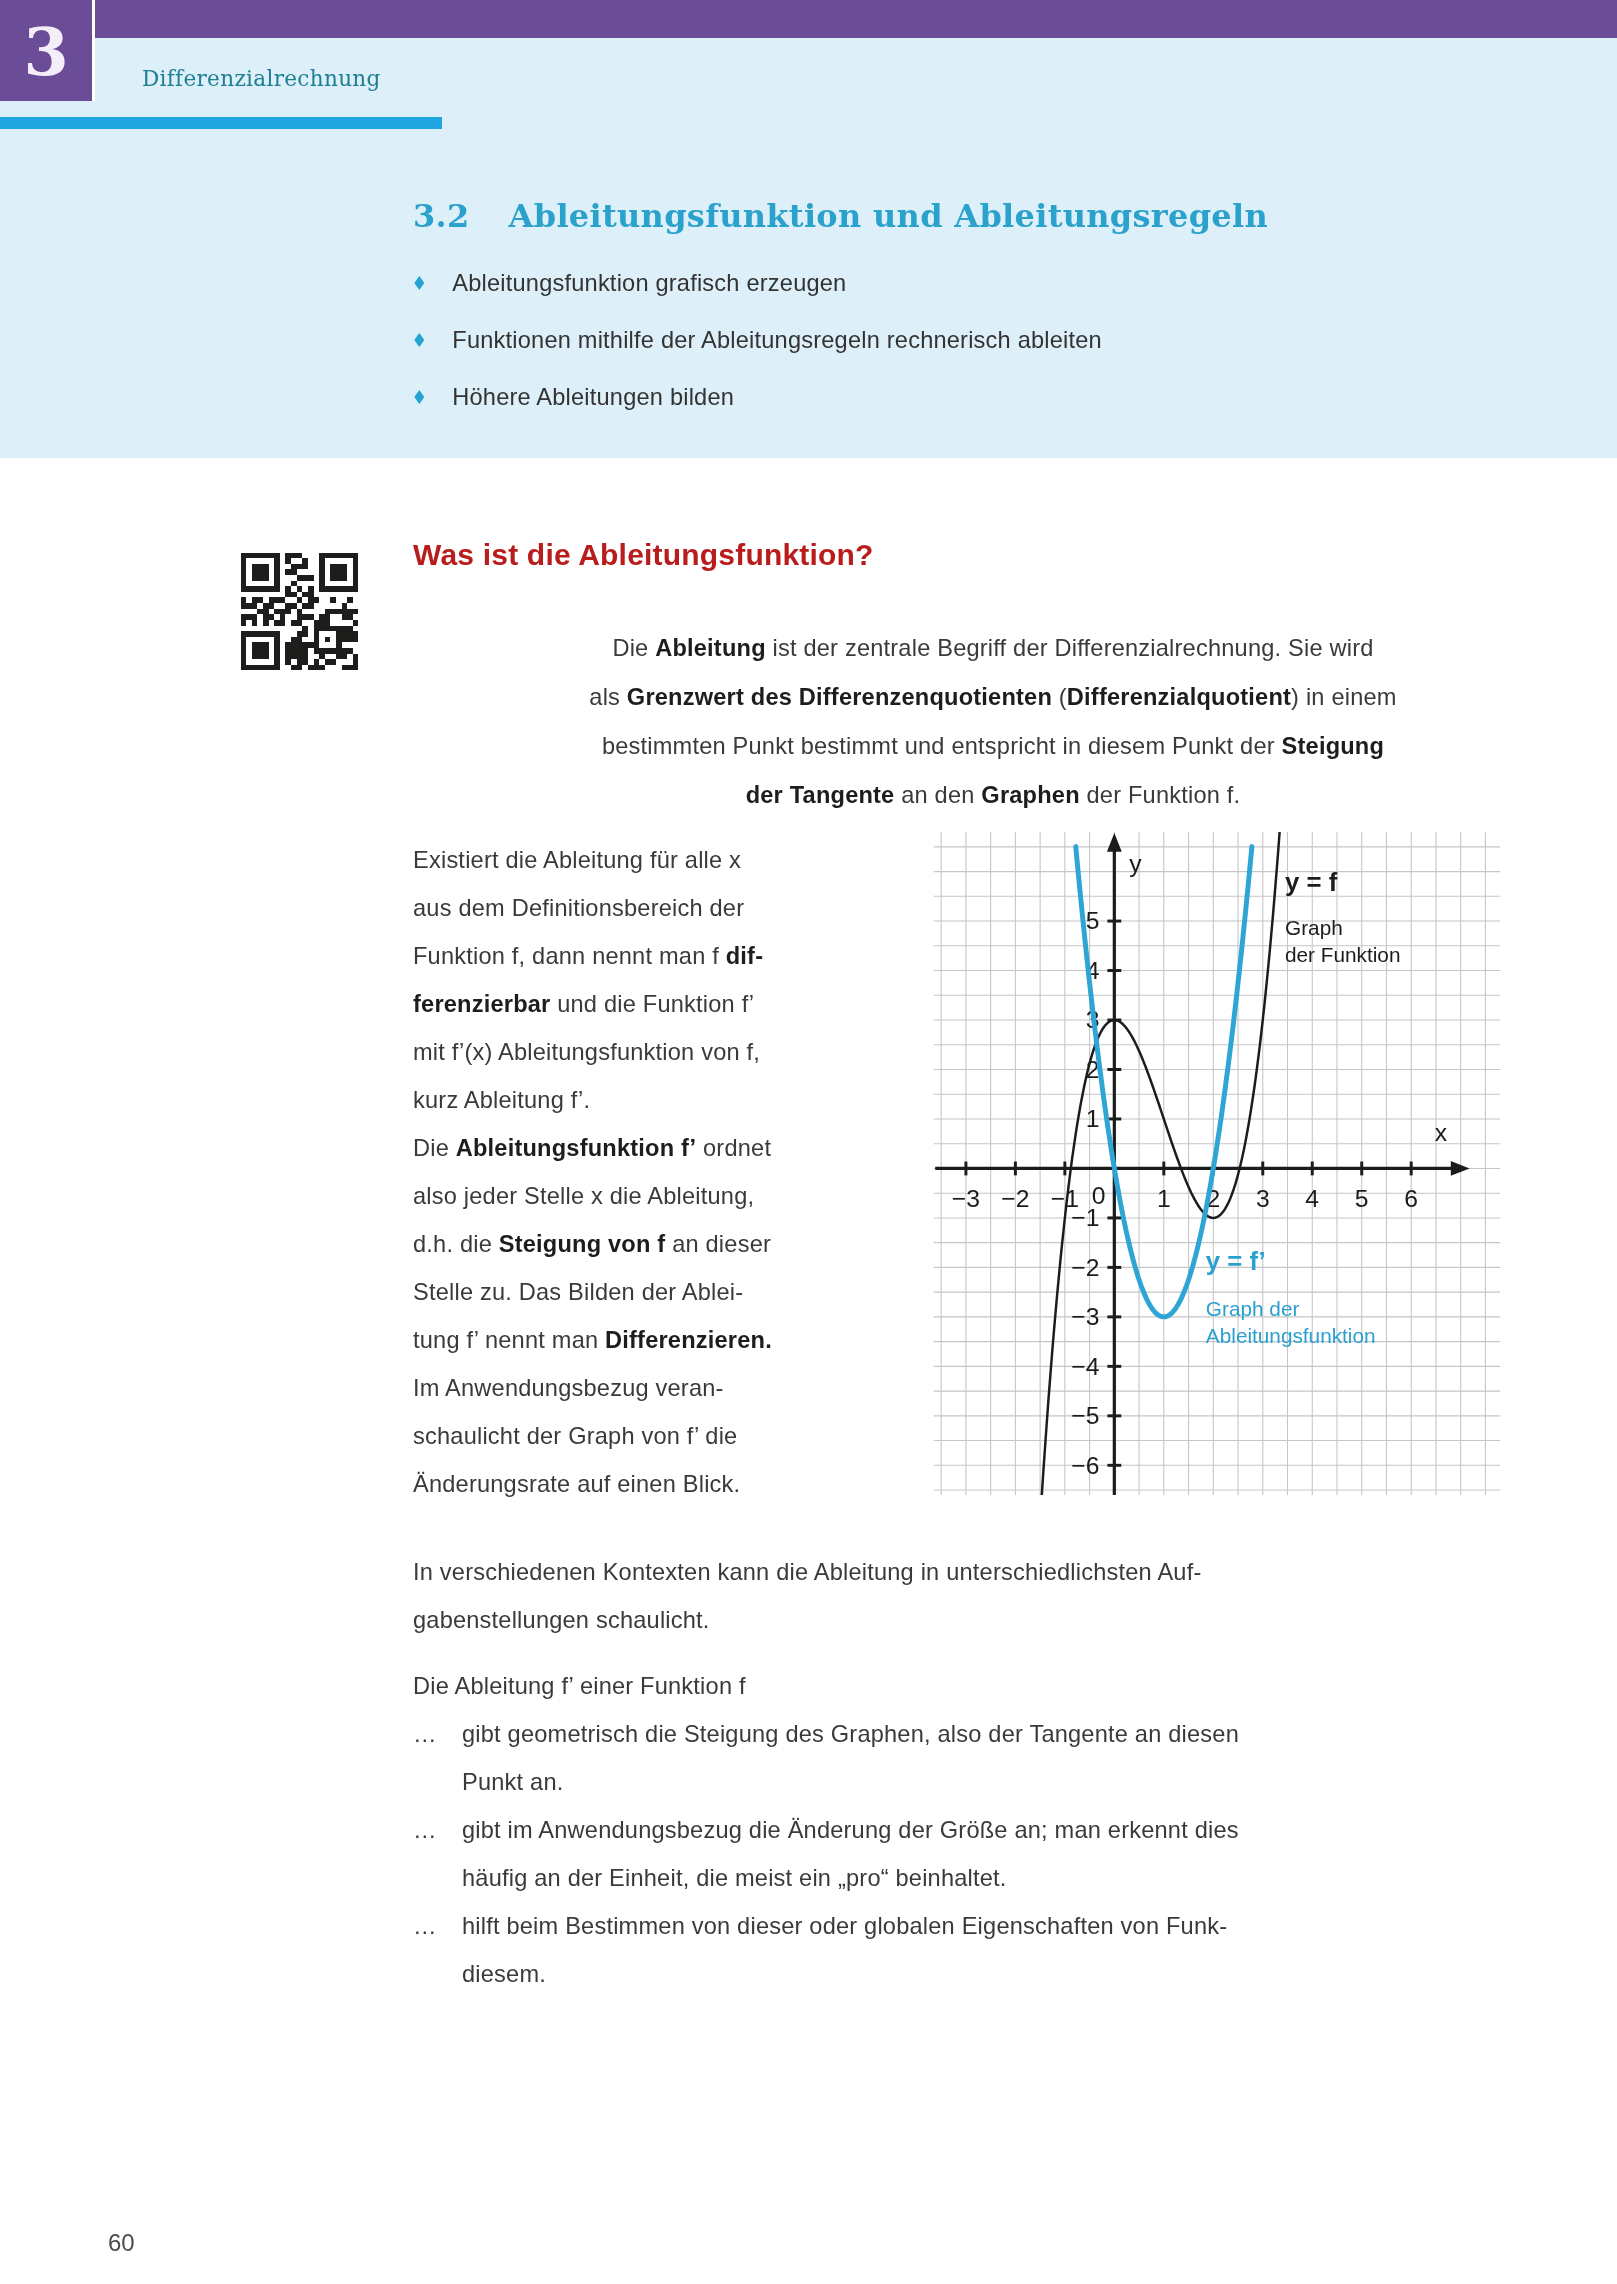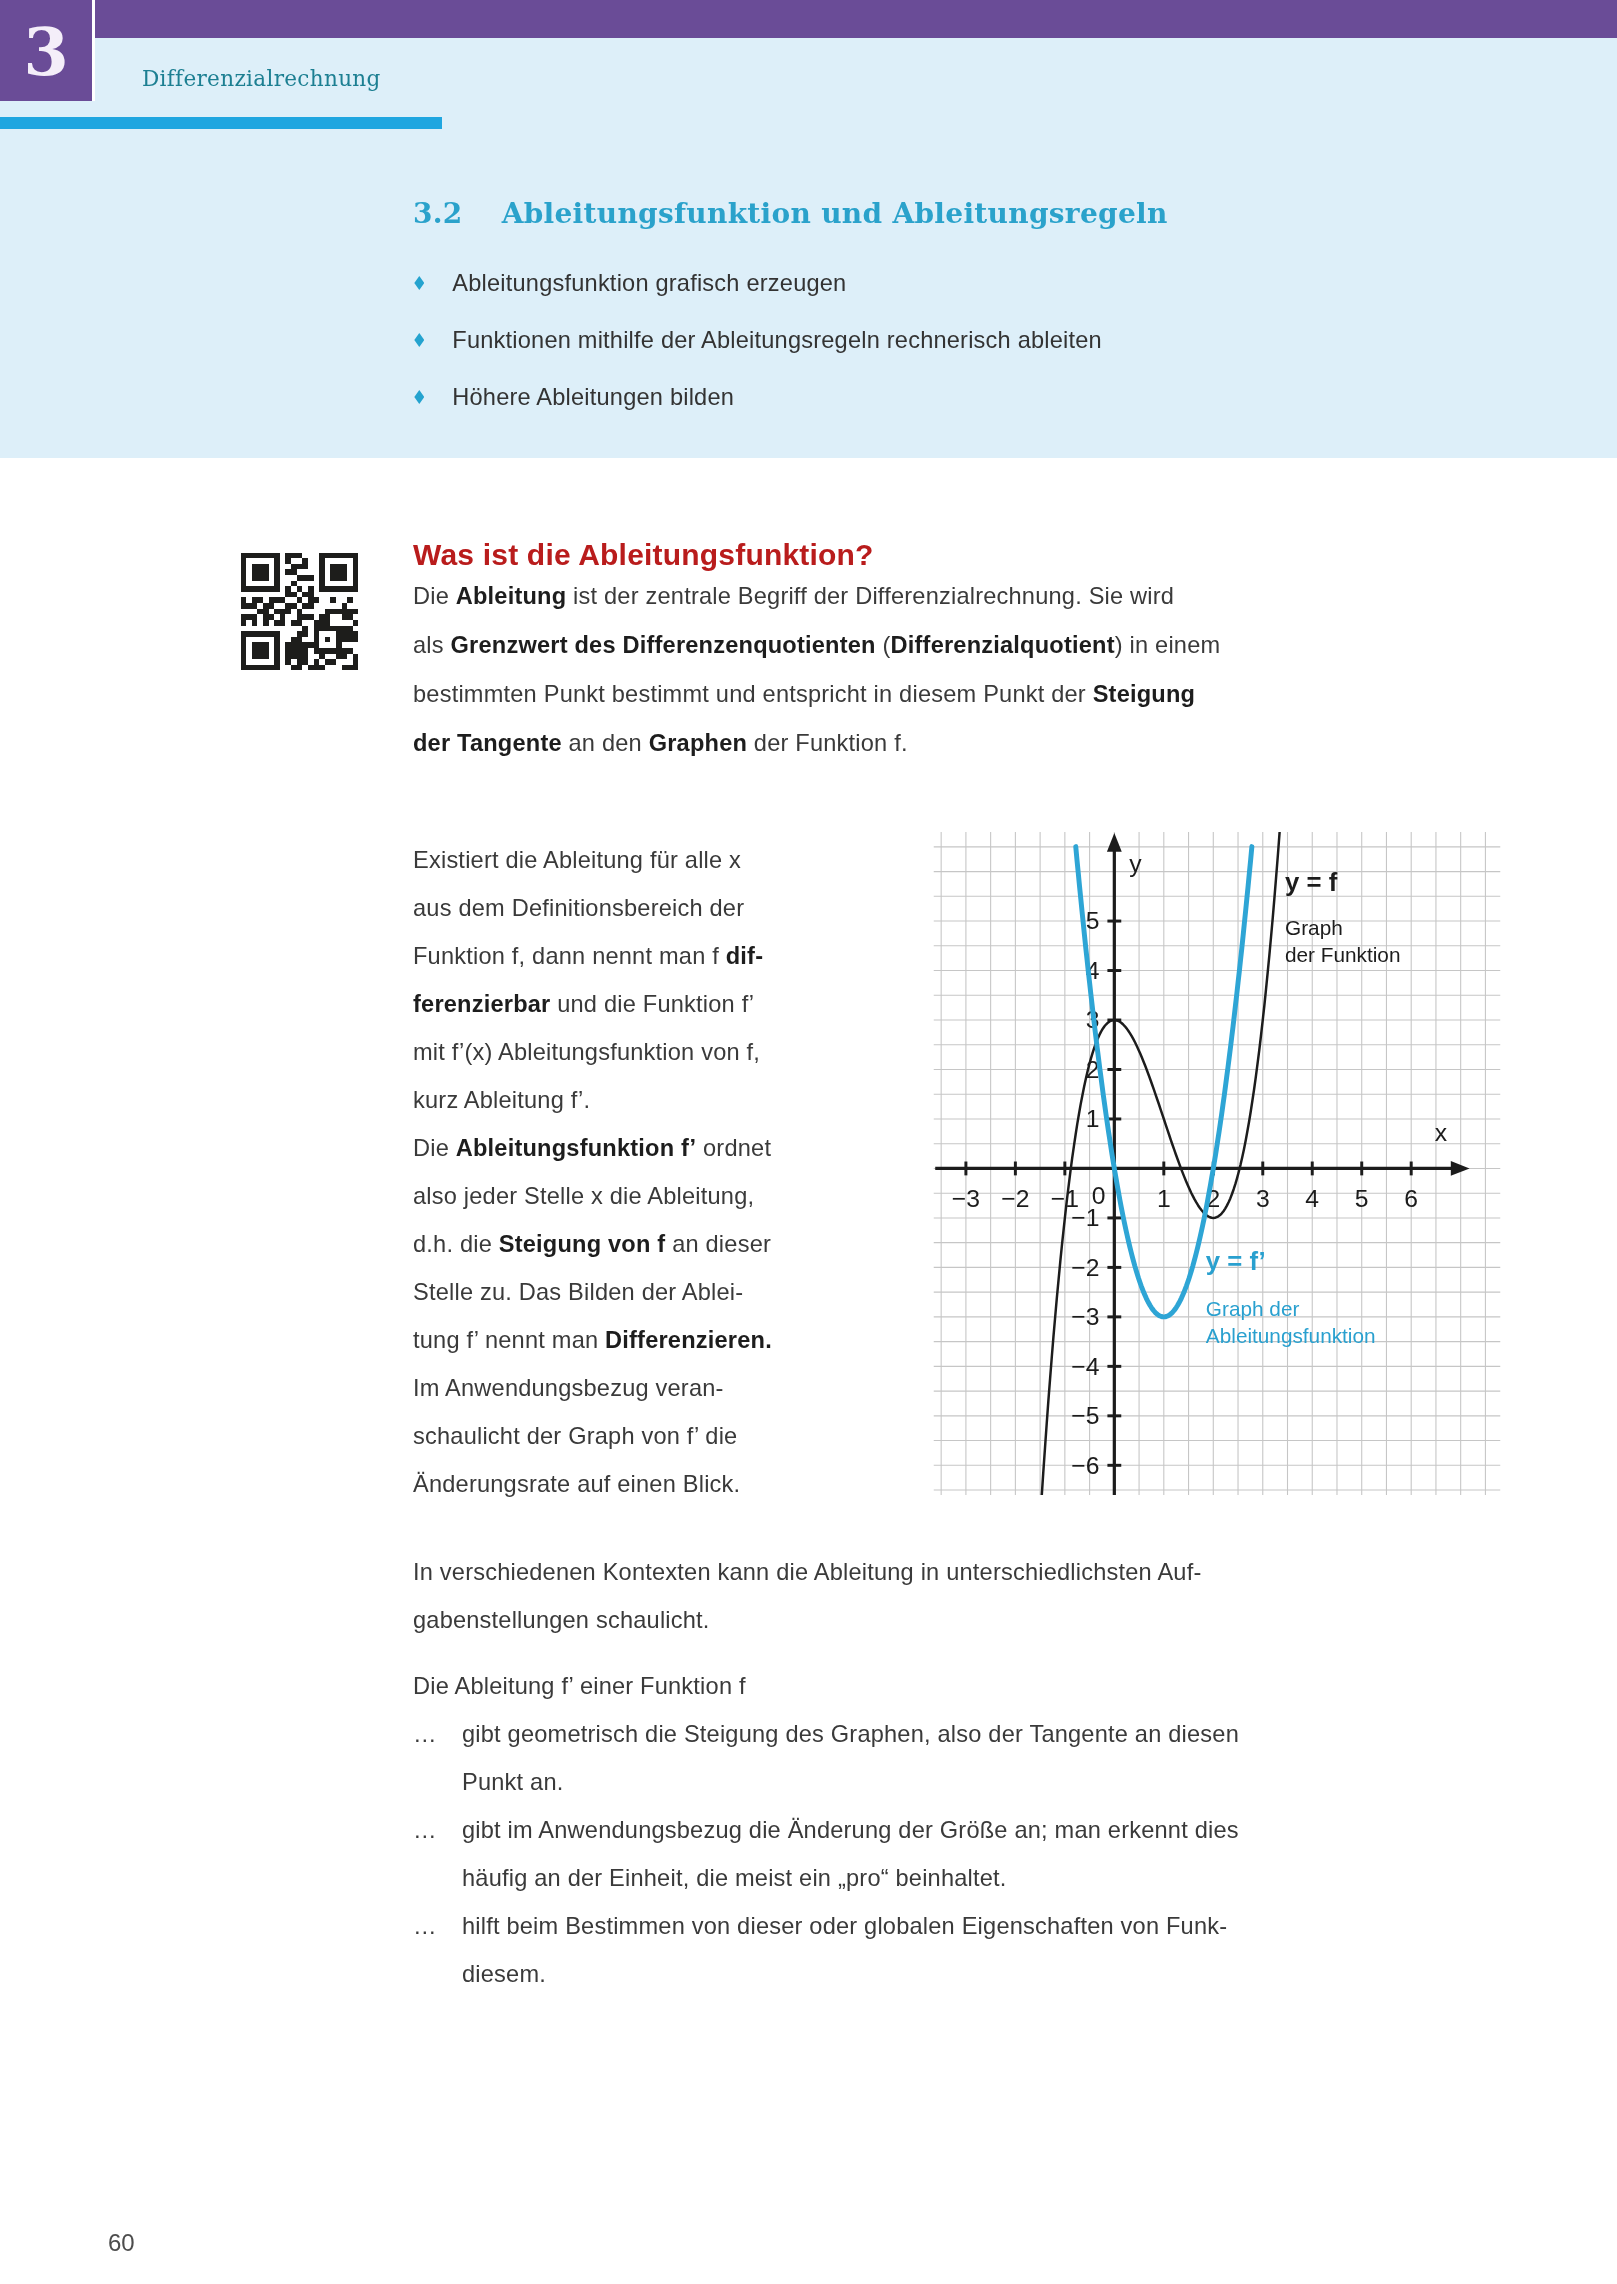--- a/index.html
+++ b/index.html
@@ -24,37 +24,37 @@
   }
   .chapter-title{
     left:142px;top:66px;
     font-family:"DejaVu Serif",serif;font-weight:400;
     font-size:21.6px;color:#1c7f92;letter-spacing:0.3px;
   }
   .accent-rule{left:0;top:117px;width:442px;height:11.5px;background:#1fa6e0;}
   .section-heading{
     left:413px;top:197px;display:flex;gap:39px;
     font-family:"DejaVu Serif",serif;font-weight:700;
-    font-size:28px;color:#2aa2cb;letter-spacing:0.3px;white-space:nowrap;
+    font-size:32px;color:#2aa2cb;letter-spacing:0.3px;white-space:nowrap;
   }
   
   .goal-list{left:413px;top:270px;list-style:none;margin:0;padding:0;}
   .goal-list li{display:flex;align-items:flex-start;margin-bottom:30px;font-size:23.6px;line-height:27px;letter-spacing:0.2px;color:#333;text-align:right;}
   .diamond{
     flex:0 0 10px;width:10px;height:14px;margin:6px 28px 0 1.3px;background:#24a3cf;
     clip-path:polygon(50% 0,100% 50%,50% 100%,0 50%);
   }
   
   .qr-box{left:235px;top:547px;width:129px;height:129px;}
   .article-heading{
     left:413px;top:538px;font-size:30px;font-weight:700;color:#b91c1c;letter-spacing:0.2px;white-space:nowrap;
   }
   .bodytext{font-size:23.6px;letter-spacing:0.2px;color:#3a3a3a;}
   .bold{font-weight:700;color:#1d1d1d;}
-  .intro-para{left:413px;top:572px;width:1160px;line-height:49px;white-space:nowrap;}
+  .intro-para{left:413px;top:624px;width:1160px;line-height:49px;white-space:nowrap;text-align:center;}
   .left-col{left:413px;top:836px;width:533px;line-height:48px;white-space:nowrap;}
   .graph-box{left:933px;top:832px;width:568px;height:663px;}
   svg{font-family:"Liberation Sans",sans-serif;}
   .para2{left:413px;top:1548px;width:1160px;line-height:48px;white-space:nowrap;}
   .para3{left:413px;top:1662px;width:1160px;line-height:48px;white-space:nowrap;}
   .dash-list{left:413px;top:1710px;list-style:none;margin:0;padding:0;}
   .dash-list li{display:flex;align-items:flex-start;font-size:23.6px;line-height:48px;letter-spacing:0.2px;white-space:nowrap;}
   .dash-list .marker{flex:0 0 49px;}
   .page-number{left:108px;top:2183px;font-size:24px;color:#4d4d4d;margin-top:46px;}
 </style>

